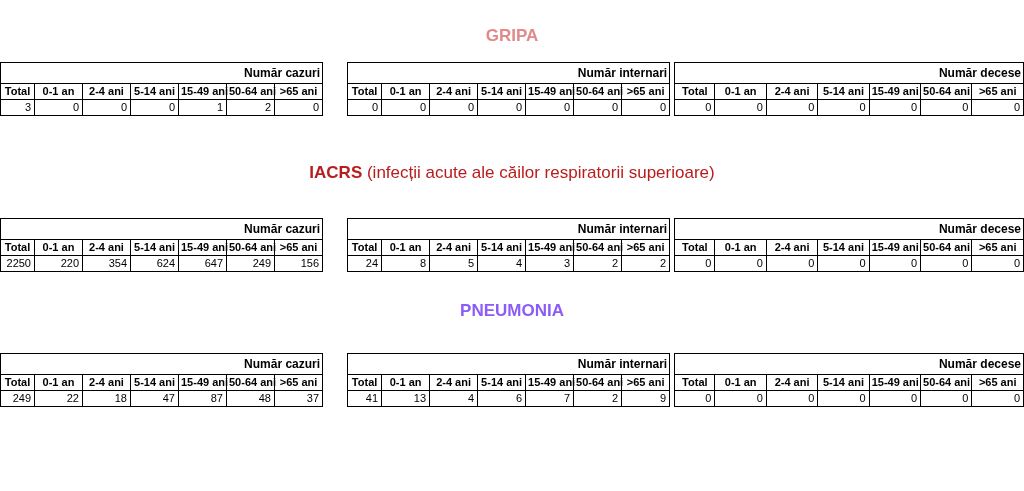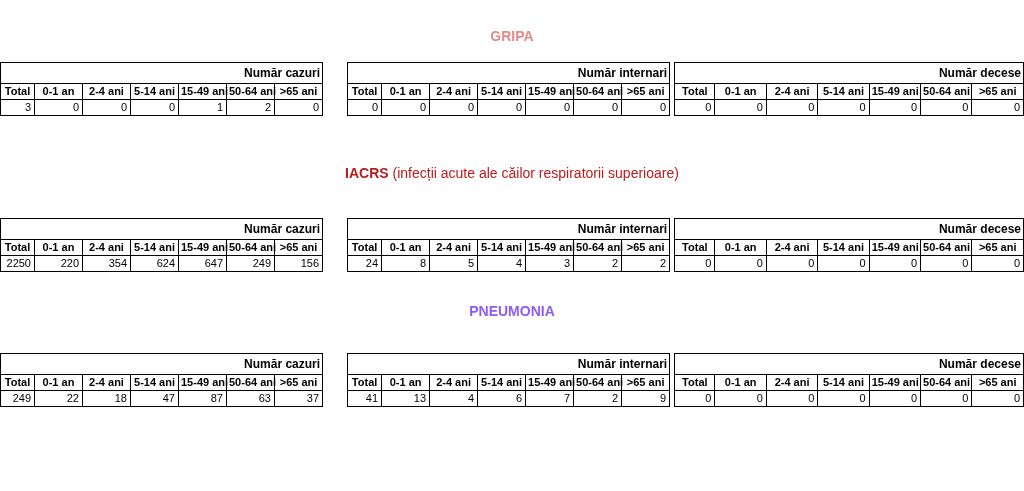--- a/index.html
+++ b/index.html
@@ -21,21 +21,21 @@
     width: 1024px;
     height: 491px;
   }
 
   
   .section-title {
     position: absolute;
     left: 0;
     width: 1024px;
     text-align: center;
-    font-size: 14px;
+    font-size: 17px;
     line-height: 16px;
     white-space: nowrap;
   }
   .section-title .strong {
     font-weight: bold;
   }
   .section-title .light {
     font-weight: normal;
   }
 
@@ -364,21 +364,21 @@
         <th class="col-head">15-49 ani</th>
         <th class="col-head">50-64 ani</th>
         <th class="col-head">&gt;65 ani</th>
       </tr>
       <tr>
         <td class="val">249</td>
         <td class="val">22</td>
         <td class="val">18</td>
         <td class="val">47</td>
         <td class="val">87</td>
-        <td class="val">63</td>
+        <td class="val">48</td>
         <td class="val">37</td>
       </tr>
     </tbody>
       </table>
 
     <div class="spacer"></div>
 
     <table class="block internari">
       <colgroup>
           <col class="cw-total">

